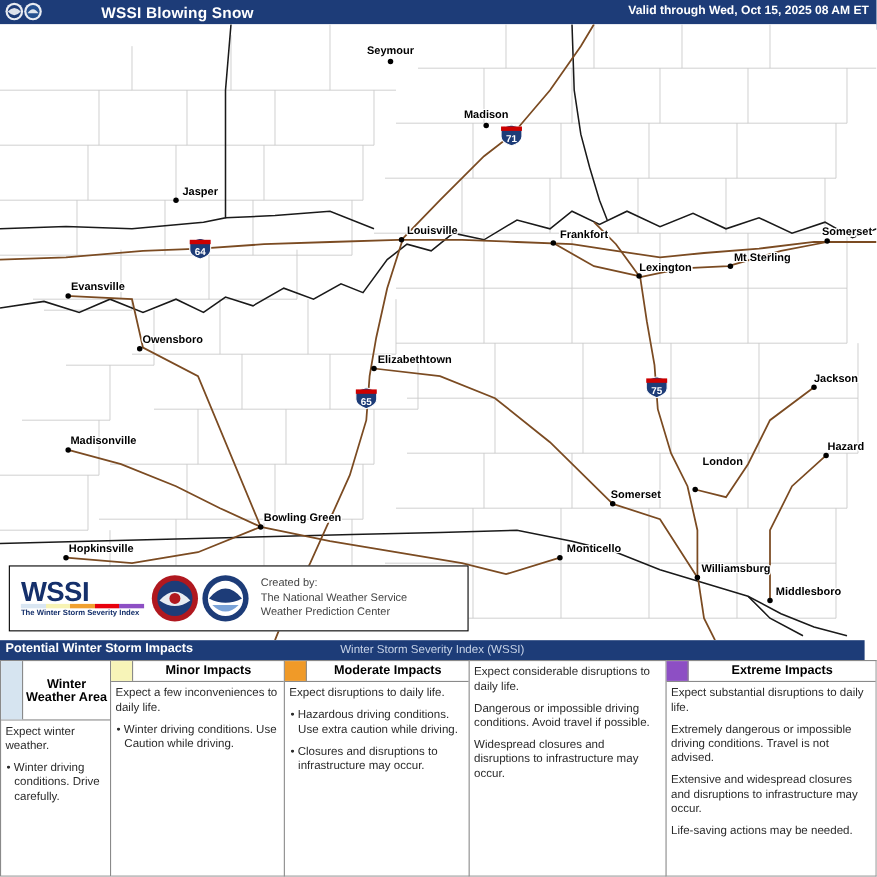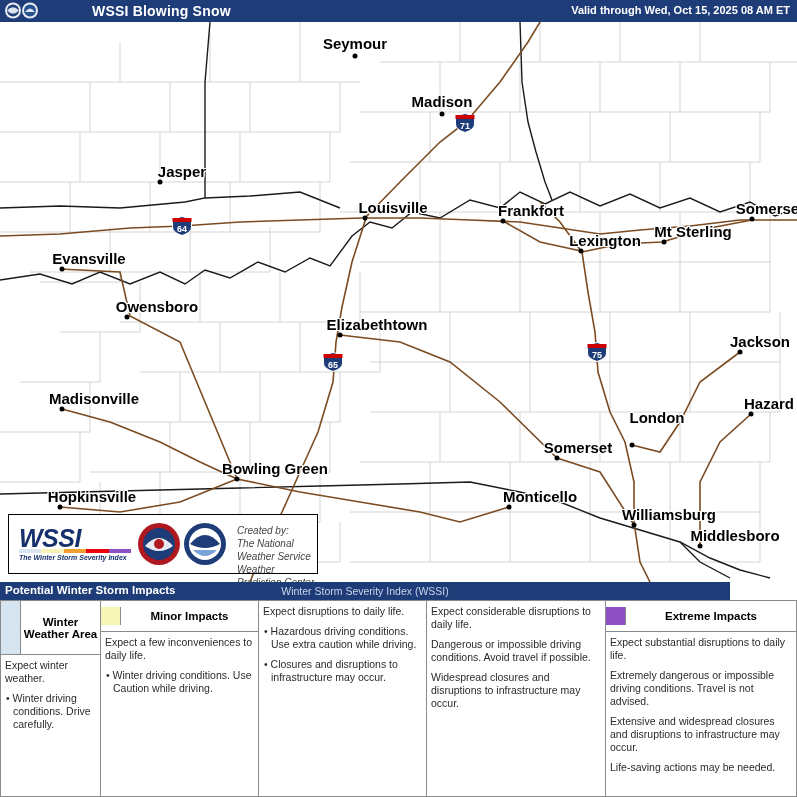--- a/index.html
+++ b/index.html
@@ -56,21 +56,21 @@
 
   .city-dot {
     position: absolute;
     width: 5px; height: 5px;
     background: #000000;
     border-radius: 50%;
     transform: translate(-50%, -50%);
   }
   .city-label {
     position: absolute;
-    font-size: 15px;
+    font-size: 10px;
     font-weight: bold;
     color: #000000;
     white-space: nowrap;
     transform: translate(-50%, -100%);
     text-shadow:
       -1px -1px 0 #fff, 1px -1px 0 #fff,
       -1px  1px 0 #fff, 1px  1px 0 #fff,
       0 -1px 0 #fff, 0 1px 0 #fff,
       -1px 0 0 #fff, 1px 0 0 #fff;
   }
@@ -87,24 +87,23 @@
     font-size: 9px;
     font-weight: bold;
     color: #ffffff;
     font-family: "Liberation Sans", sans-serif;
   }
 
   
   #wssi-box {
     position: absolute;
     left: 8px; top: 492px;
-    width: 310px; height: 60px;
+    width: 418px; height: 60px;
     background: #ffffff;
     border: 1px solid #000000;
-    font-style: italic;
   }
   #wssi-box .wssi-word {
     position: absolute;
     left: 10px; top: 9px;
     font-size: 25px;
     font-weight: bold;
     letter-spacing: -0.5px;
     color: #15306b;
     font-family: "Liberation Sans", sans-serif;
   }
@@ -136,21 +135,21 @@
   #wssi-box .seal {
     position: absolute;
     top: 7px;
     width: 44px; height: 44px;
   }
 
   
   #impacts-bar {
     position: absolute;
     left: 0; top: 582px;
-    width: 730px; height: 18px;
+    width: 786px; height: 18px;
     background: #1d3c78;
     color: #ffffff;
   }
   #impacts-bar .left {
     position: absolute; left: 5px; top: 2px;
     font-size: 11.5px; font-weight: bold;
   }
   #impacts-bar .center {
     position: absolute; left: 0; right: 0; top: 3px;
     text-align: center;
@@ -173,21 +172,21 @@
   .lcol {
     position: relative;
     border-right: 1px solid #8a8a8a;
     border-bottom: 1px solid #8a8a8a;
     border-top: 1px solid #8a8a8a;
   }
   .lcol:first-child { border-left: 1px solid #8a8a8a; }
   .lcol .hdr {
     display: flex;
     align-items: center;
-    height: 31px;
+    height: 19px;
     border-bottom: 1px solid #8a8a8a;
   }
   .lcol .swatch {
     width: 20px; height: 18px;
     flex: 0 0 20px;
     border-right: 1px solid #8a8a8a;
   }
   .lcol .hdr-label {
     flex: 1;
     text-align: center;
@@ -465,20 +464,24 @@
         <div class="swatch" style="background:#f7f4b8"></div>
         <div class="hdr-label">Minor Impacts</div>
       </div>
       <div class="body">
         <p>Expect a few inconveniences to daily life.</p>
         <p class="bullet">• <span>Winter driving conditions. Use Caution while driving.</span></p>
       </div>
     </div>
 
     <div class="lcol c2">
+      <div class="hdr">
+        <div class="swatch" style="background:#f09a28"></div>
+        <div class="hdr-label">Moderate Impacts</div>
+      </div>
       <div class="body">
         <p>Expect disruptions to daily life.</p>
         <p class="bullet">• <span>Hazardous driving conditions. Use extra caution while driving.</span></p>
         <p class="bullet">• <span>Closures and disruptions to infrastructure may occur.</span></p>
       </div>
     </div>
 
     <div class="lcol c3">
       <div class="body">
         <p>Expect considerable disruptions to daily life.</p>

